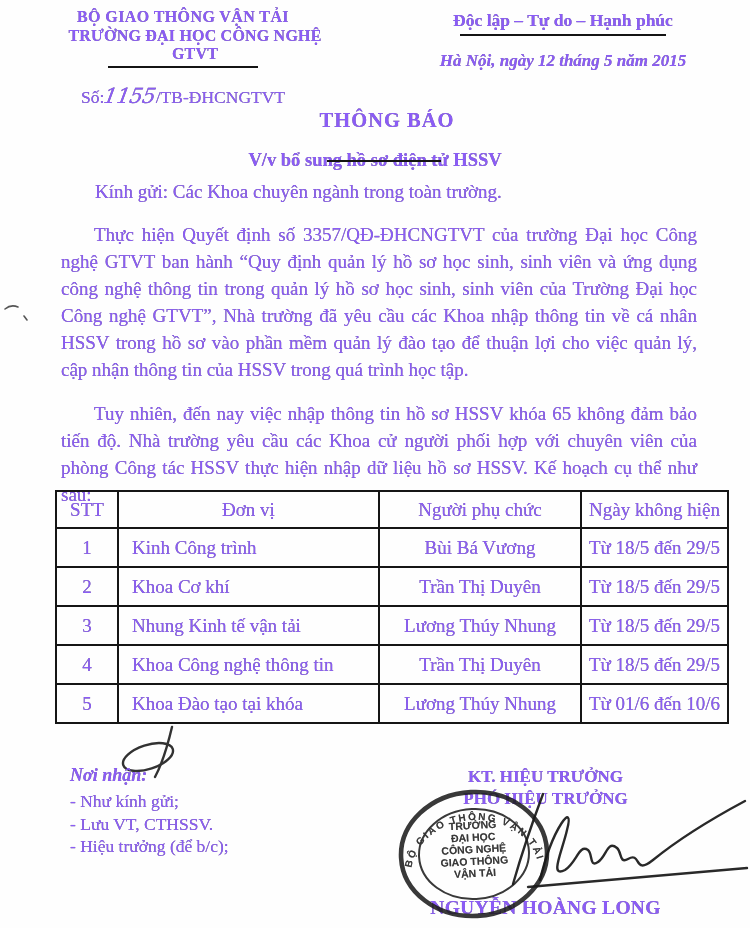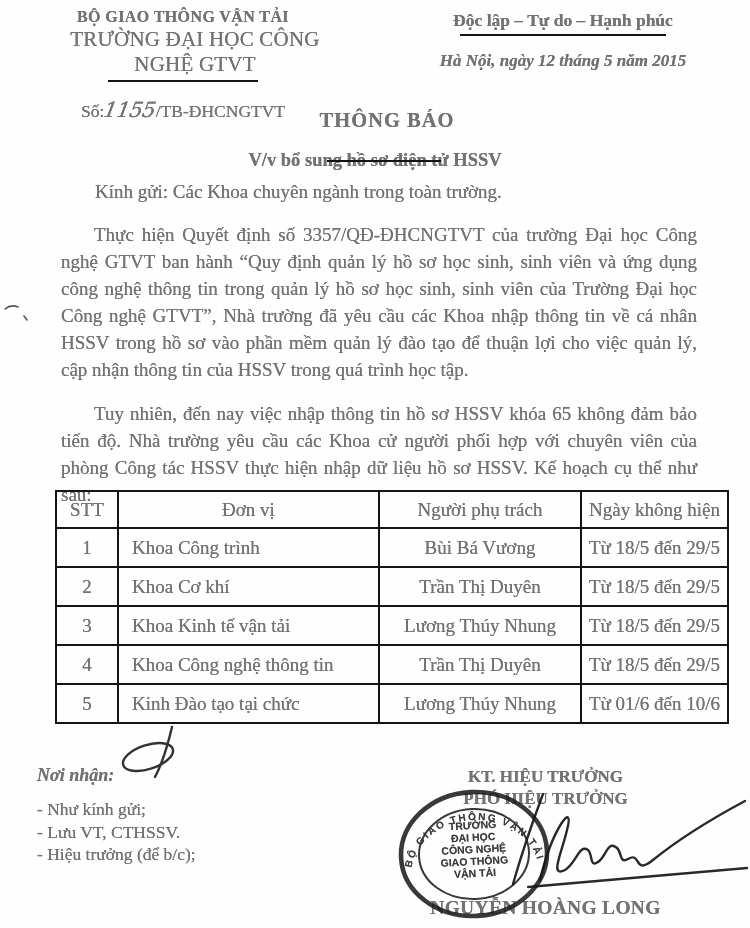--- a/index.html
+++ b/index.html
@@ -1,25 +1,25 @@
 <!DOCTYPE html>
 <html><head>
 <meta charset="utf-8">
 <style>
   html,body{margin:0;padding:0;background:#e8e8e8;}
   .page{
     position:relative;width:750px;height:928px;background:#fefefe;
-    font-family:"Liberation Serif","DejaVu Serif",serif;color:#737373;
+    font-family:"Liberation Serif","DejaVu Serif",serif;color:#8b5cf6;
     overflow:hidden;margin:0 auto;text-shadow:0 0 .4px rgba(0,0,0,.55);
   }
   
   .hdr-left{position:absolute;left:22px;top:8px;width:322px;text-align:center;}
   .hdr-right{position:absolute;left:392px;top:8px;width:342px;text-align:center;}
   .ministry{font-size:16px;letter-spacing:.4px;font-weight:600;}
-  .school{font-size:21px;font-weight:normal;letter-spacing:.2px;margin-top:1px;margin-left:24px;}
+  .school{font-size:16px;font-weight:bold;letter-spacing:.2px;margin-top:1px;margin-left:24px;}
   .rule-left{width:150px;border-top:2.2px solid #141414;margin:3px auto 0;}
   .rule-right{width:206px;border-top:2.2px solid #141414;margin:3px auto 0;}
   .motto1{font-size:15px;font-weight:bold;letter-spacing:.2px;}
   .motto2{font-size:17.5px;font-weight:bold;margin-top:2px;}
   .doc-number{margin-top:16px;font-size:17.5px;text-align:center;}
   .hand-number{font-family:"DejaVu Serif",serif;font-style:italic;font-size:21px;
     display:inline-block;transform:skewX(-10deg);letter-spacing:-.5px;}
   .place-date{margin-top:15px;font-size:17px;font-style:italic;font-weight:600;}
   
   .title{position:absolute;top:109px;left:12px;width:750px;text-align:center;
@@ -38,23 +38,23 @@
     font-size:19px;}
   .sched th,.sched td{border:2.2px solid #151515;padding:0 6px;height:37px;
     text-align:center;font-weight:normal;}
   .sched th{height:35px;text-align:center;}
   .sched th:nth-child(1),.sched td:nth-child(1){width:48px;}
   .sched th:nth-child(2),.sched td:nth-child(2){width:240px;}
   .sched td:nth-child(2){text-align:left;padding-left:13px;}
   .sched th:nth-child(3),.sched td:nth-child(3){width:188px;}
   .sched th:nth-child(4),.sched td:nth-child(4){width:133px;}
   
-  .recipients{position:absolute;top:765px;left:37px;font-size:17.5px;}
+  .recipients{position:absolute;top:765px;left:70px;font-size:17.5px;}
   .recipients-label{font-weight:bold;font-style:italic;font-size:18px;}
-  .recipients ul{list-style:none;margin:12px 0 0;padding:0;line-height:22.5px;}
+  .recipients ul{list-style:none;margin:4px 0 0;padding:0;line-height:22.5px;}
   .signer-block{position:absolute;top:766px;left:428px;width:235px;
     text-align:center;font-weight:bold;font-size:17px;line-height:21.5px;}
   .signer-name{position:absolute;top:897px;left:428px;width:235px;
     text-align:center;font-weight:bold;font-size:19.5px;letter-spacing:.3px;}
   .stamp-svg{position:absolute;left:396px;top:787px;width:156px;height:134px;
     opacity:.87;transform:rotate(-3deg);}
   .stamp-svg text{font-family:"Liberation Sans","DejaVu Sans",sans-serif;
     font-weight:bold;fill:#1c1c1c;}
   .sig-svg{position:absolute;left:495px;top:788px;width:260px;height:115px;}
   .paraph-svg{position:absolute;left:118px;top:724px;width:80px;height:56px;}
@@ -88,52 +88,52 @@
   <div class="body-text">
     <p>Thực hiện Quyết định số 3357/QĐ-ĐHCNGTVT của trường Đại học Công nghệ GTVT ban hành “Quy định quản lý hồ sơ học sinh, sinh viên và ứng dụng công nghệ thông tin trong quản lý hồ sơ học sinh, sinh viên của Trường Đại học Công nghệ GTVT”, Nhà trường đã yêu cầu các Khoa nhập thông tin về cá nhân HSSV trong hồ sơ vào phần mềm quản lý đào tạo để thuận lợi cho việc quản lý, cập nhận thông tin của HSSV trong quá trình học tập.</p>
     <p>Tuy nhiên, đến nay việc nhập thông tin hồ sơ HSSV khóa 65 không đảm bảo tiến độ. Nhà trường yêu cầu các Khoa cử người phối hợp với chuyên viên của phòng Công tác HSSV thực hiện nhập dữ liệu hồ sơ HSSV. Kế hoạch cụ thể như sau:</p>
   </div>
 
   <table class="sched">
     <thead>
       <tr>
           <th>STT</th>
           <th>Đơn vị</th>
-          <th>Người phụ trách</th>
+          <th>Người phụ chức</th>
           <th>Ngày không hiện</th>
         </tr>
     </thead>
     <tbody>
         <tr>
           <td>1</td>
-          <td>Khoa Công trình</td>
+          <td>Kinh Công trình</td>
           <td>Bùi Bá Vương</td>
           <td>Từ 18/5 đến 29/5</td>
         </tr>
         <tr>
           <td>2</td>
           <td>Khoa Cơ khí</td>
           <td>Trần Thị Duyên</td>
           <td>Từ 18/5 đến 29/5</td>
         </tr>
         <tr>
           <td>3</td>
-          <td>Khoa Kinh tế vận tải</td>
+          <td>Nhung Kinh tế vận tải</td>
           <td>Lương Thúy Nhung</td>
           <td>Từ 18/5 đến 29/5</td>
         </tr>
         <tr>
           <td>4</td>
           <td>Khoa Công nghệ thông tin</td>
           <td>Trần Thị Duyên</td>
           <td>Từ 18/5 đến 29/5</td>
         </tr>
         <tr>
           <td>5</td>
-          <td>Kinh Đào tạo tại chức</td>
+          <td>Khoa Đào tạo tại khóa</td>
           <td>Lương Thúy Nhung</td>
           <td>Từ 01/6 đến 10/6</td>
         </tr>
       </tbody>
   </table>
 
   <svg class="paraph-svg" viewBox="0 0 80 56">
     <g fill="none" stroke="#1d1d1d" stroke-width="2.4" stroke-linecap="round" opacity=".9">
       <ellipse cx="30" cy="33" rx="26" ry="12" transform="rotate(-18 30 33)"></ellipse>
       <path d="M 54,3 C 50,20 44,40 37,53"></path>

